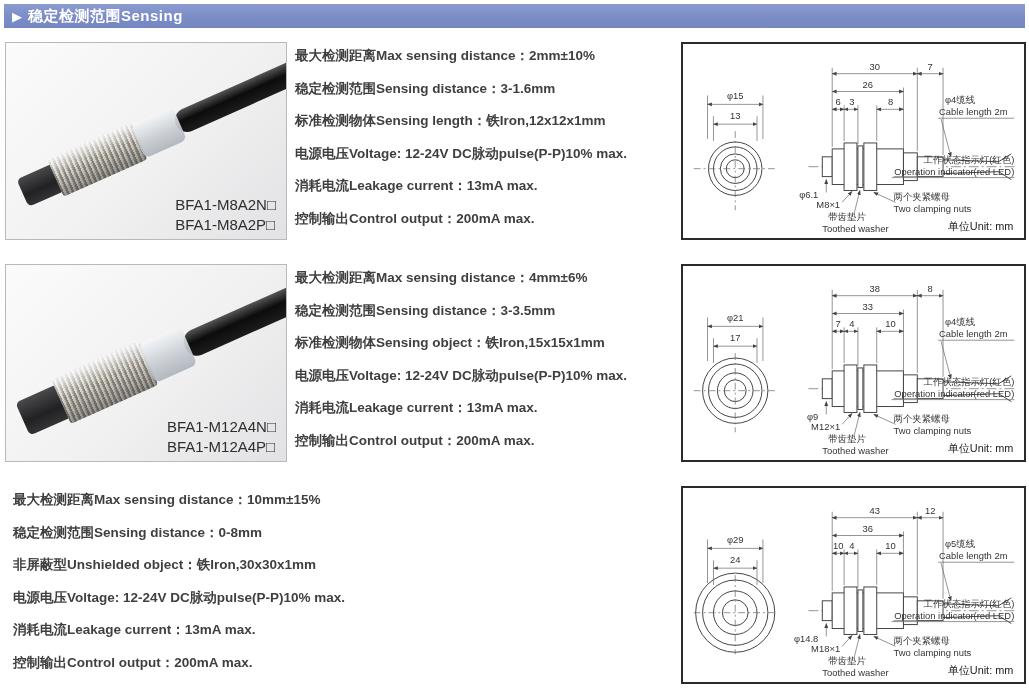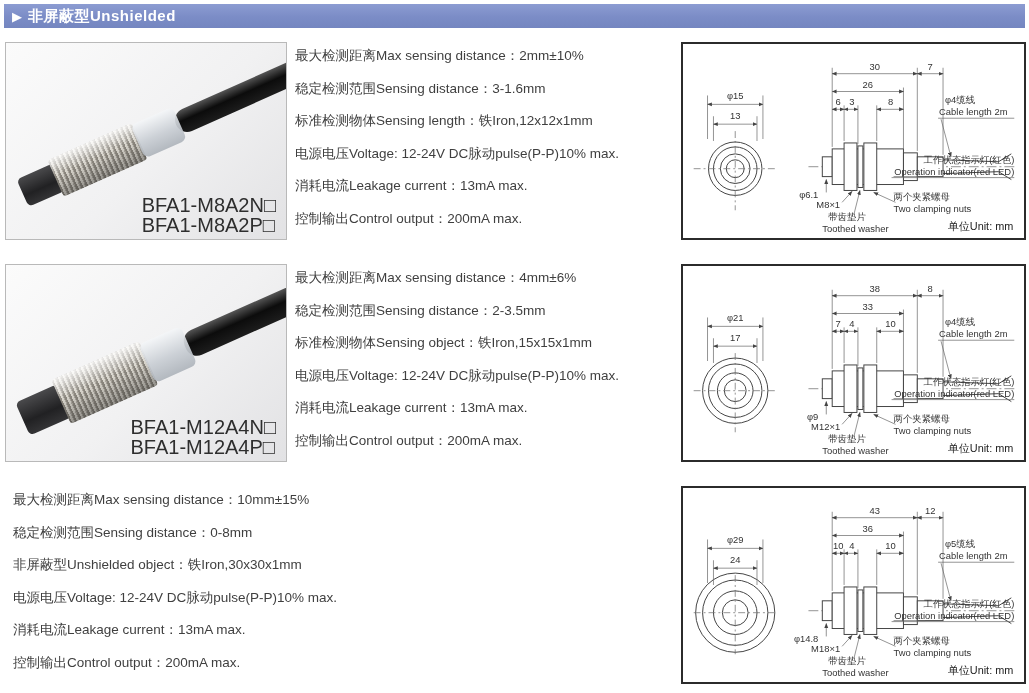--- a/index.html
+++ b/index.html
@@ -29,44 +29,44 @@
   .sleeve{width:46px;height:36px;margin-left:-2px;flex:none;
        background:linear-gradient(180deg,#f4f6f8,#c9ced4 55%,#aeb4bb);
        border-radius:6px;opacity:.92;}
   .cable{width:190px;height:24px;margin-left:-4px;flex:none;
        background:linear-gradient(180deg,#555,#0c0c0c 45%,#1d1d1d);
        border-radius:12px;}
   .r1 .tip{width:46px;height:36px}.r1 .barrel{height:48px;width:96px}.r1 .sleeve{height:42px}.r1 .cable{height:27px}
   .r2 .tip{width:52px;height:44px}.r2 .barrel{height:58px;width:100px}.r2 .sleeve{height:50px}.r2 .cable{height:30px}
   .r2 .sensor{top:124px}
   .models{position:absolute;right:10px;bottom:4px;text-align:left;}
-  .model{font-size:20px;color:#2e2e2e;line-height:20px;}
+  .model{font-size:15px;color:#2e2e2e;line-height:20px;}
   
   .specs{flex:1;display:flex;flex-direction:column;justify-content:space-between;
-         padding:5px 4px 12px 8px;}
+         padding:5px 4px 12px 8px;font-weight:bold;}
   .spec{font-size:13.5px;color:#3f3f3f;white-space:nowrap;}
   
   .drawbox{width:341px;height:194px;border:2px solid #2b2b2b;background:#fff;flex:none;}
   svg{display:block}
   svg text{font-family:"Liberation Sans",sans-serif;fill:#333;}
   .dim{font-size:9.5px;}
   .lbl{font-size:9.5px;}
   .unit{font-size:11px;fill:#222;}
   .ln{stroke:#444;stroke-width:1;fill:none;}
   .thin{stroke:#666;stroke-width:.7;fill:none;}
   .shape{stroke:#444;stroke-width:1;fill:#fff;}
 </style>
 </head>
 <body>
 
 <div class="page">
 
   <div class="hdr">
     <span class="tri">▶</span>
-    <span class="ttl">非屏蔽型Unshielded</span>
+    <span class="ttl">稳定检测范围Sensing</span>
   </div>
 
   <div id="rows">
   <section class="row r0">
 
     <div class="photo">
       <div class="sensor">
         <div class="tip"></div>
         <div class="barrel"></div>
         <div class="sleeve"></div>
@@ -188,21 +188,21 @@
         <div class="cable"></div>
       </div>
       <div class="models">
         <div class="model">BFA1-M12A4N□</div>
         <div class="model">BFA1-M12A4P□</div>
       </div>
     </div>
 
     <div class="specs">
       <div class="spec">最大检测距离Max sensing distance：4mm±6%</div>
-      <div class="spec">稳定检测范围Sensing distance：2-3.5mm</div>
+      <div class="spec">稳定检测范围Sensing distance：3-3.5mm</div>
       <div class="spec">标准检测物体Sensing object：铁Iron,15x15x1mm</div>
       <div class="spec">电源电压Voltage: 12-24V DC脉动pulse(P-P)10% max.</div>
       <div class="spec">消耗电流Leakage current：13mA max.</div>
       <div class="spec">控制输出Control output：200mA max.</div>
     </div>
 
     <div class="drawbox">
       <svg viewBox="0 0 339 192" width="337" height="190">
         <defs>
           <pattern id="thr" width="4" height="8" patternUnits="userSpaceOnUse">

